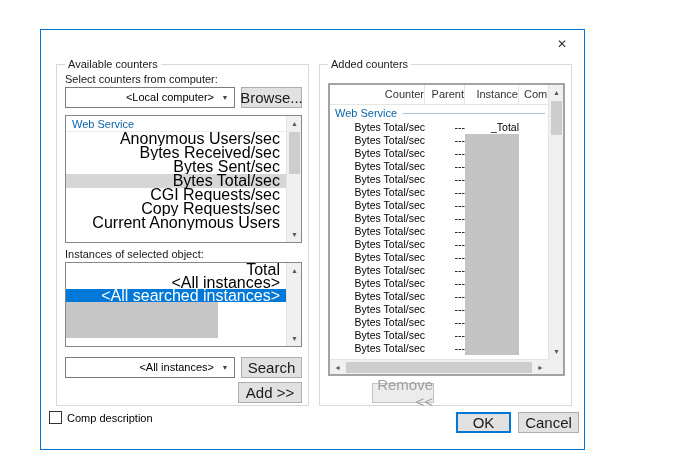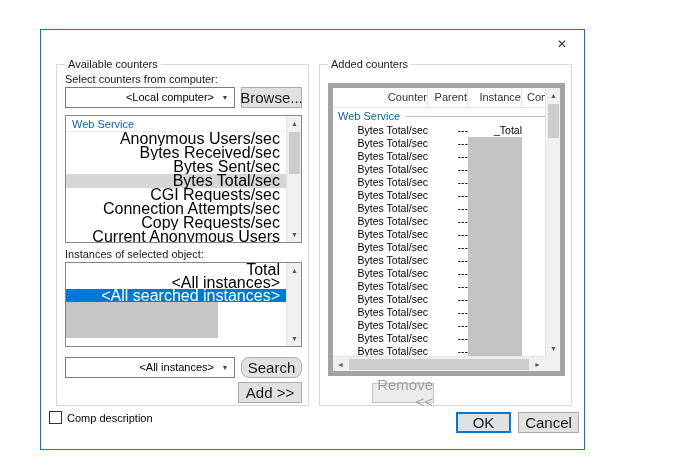--- a/index.html
+++ b/index.html
@@ -47,21 +47,21 @@
   .vscroll { position:absolute; top:0; right:0; width:15px; background:#f0f0f0;
              border-left:1px solid #e4e4e4; }
   .hscroll { position:absolute; left:0; bottom:0; height:15px; background:#f0f0f0;
              border-top:1px solid #e4e4e4; }
   .sb-arrow { position:absolute; width:15px; height:15px; display:flex; align-items:center;
               justify-content:center; font-size:7px; color:#5a5a5a; }
   .sb-thumb { position:absolute; background:#cdcdcd; }
   .corner { position:absolute; right:0; bottom:0; width:15px; height:15px; background:#f0f0f0; }
 
   
-  .table { position:absolute; background:#fff; border:5px solid #a3a3a3; }
+  .table { position:absolute; background:#fff; border:2px solid #a3a3a3; }
   .thead { position:absolute; left:0; top:0; height:20px; display:flex;
            border-bottom:1px solid #e4e4e4; background:#fff; }
   .th { font-size:11px; color:#333; padding:3px 0 0 5px; border-right:1px solid #e4e4e4;
         white-space:nowrap; overflow:hidden; }
   .rows { position:absolute; left:0; top:20px; overflow:hidden; }
   .tgroup { display:flex; align-items:center; height:16px; padding:0 5px;
             color:#0a64ad; font-size:11px; }
   .tgroup .rule { flex:1; height:1px; background:#a9c4dd; margin-left:6px; }
   .trow { display:flex; height:13px; }
   .td { font-size:10.5px; line-height:13px; padding:0 0 0 5px; white-space:nowrap; overflow:hidden; }
@@ -98,21 +98,20 @@
       <div class="list-header">
         <span>Web Service</span>
         <span class="caret">^</span>
       </div>
       <div class="items" style="position:absolute; left:0; top:16px; right:15px; bottom:0;">
           <div class="li">Anonymous Users/sec</div>
           <div class="li">Bytes Received/sec</div>
           <div class="li">Bytes Sent/sec</div>
           <div class="li sel-gray">Bytes Total/sec</div>
           <div class="li">CGI Requests/sec</div>
-          <div class="li">Connection Attempts/sec</div>
           <div class="li">Copy Requests/sec</div>
           <div class="li">Current Anonymous Users</div>
         </div>
       <div class="vscroll" style="bottom:0;">
         <div class="sb-arrow" style="top:0;">▲</div>
         <div class="sb-thumb" style="left:2px; width:11px; top:16px; height:42px;"></div>
         <div class="sb-arrow" style="bottom:0;">▼</div>
       </div>
     </div>
 
@@ -128,21 +127,21 @@
       <div class="vscroll" style="bottom:0;">
         <div class="sb-arrow" style="top:0;">▲</div>
         <div class="sb-arrow" style="bottom:0;">▼</div>
       </div>
     </div>
 
     <div class="combo" style="left:8px; top:292px; width:170px;">
       <span class="val">&lt;All instances&gt;</span>
       <span class="arrow">▼</span>
     </div>
-    <div class="btn" style="left:184px; top:292px; width:61px; height:21px;border-radius:8px;">Search</div>
+    <div class="btn" style="left:184px; top:292px; width:61px; height:21px;">Search</div>
 
     <div class="btn" style="left:181px; top:317px; width:64px; height:21px;">Add &gt;&gt;</div>
   </div>
 
   <div class="groupbox" style="left:278px; top:34px; width:253px; height:342px;">
     <div class="group-label">Added counters</div>
 
     <div class="table" style="left:8px; top:18px; width:237px; height:293px;">
 
       <div class="thead" style="width:220px;">

